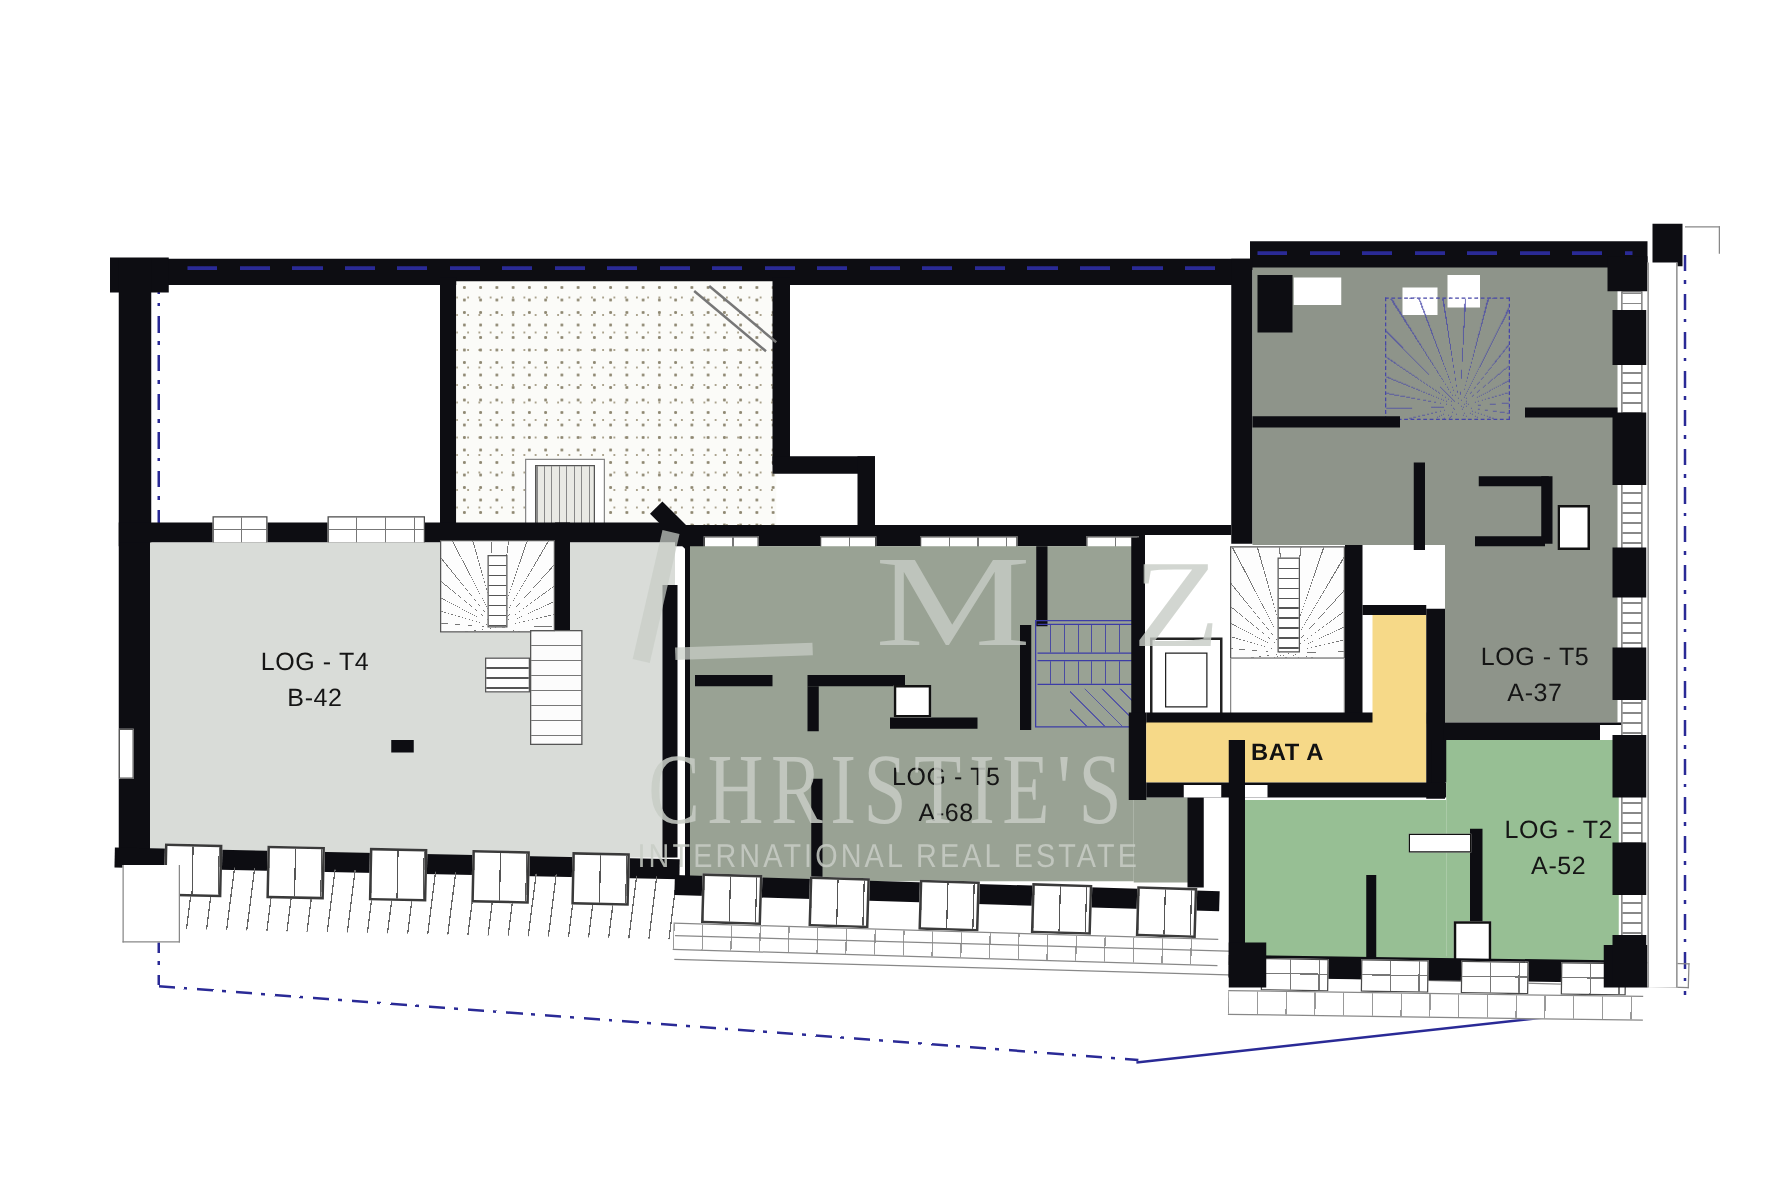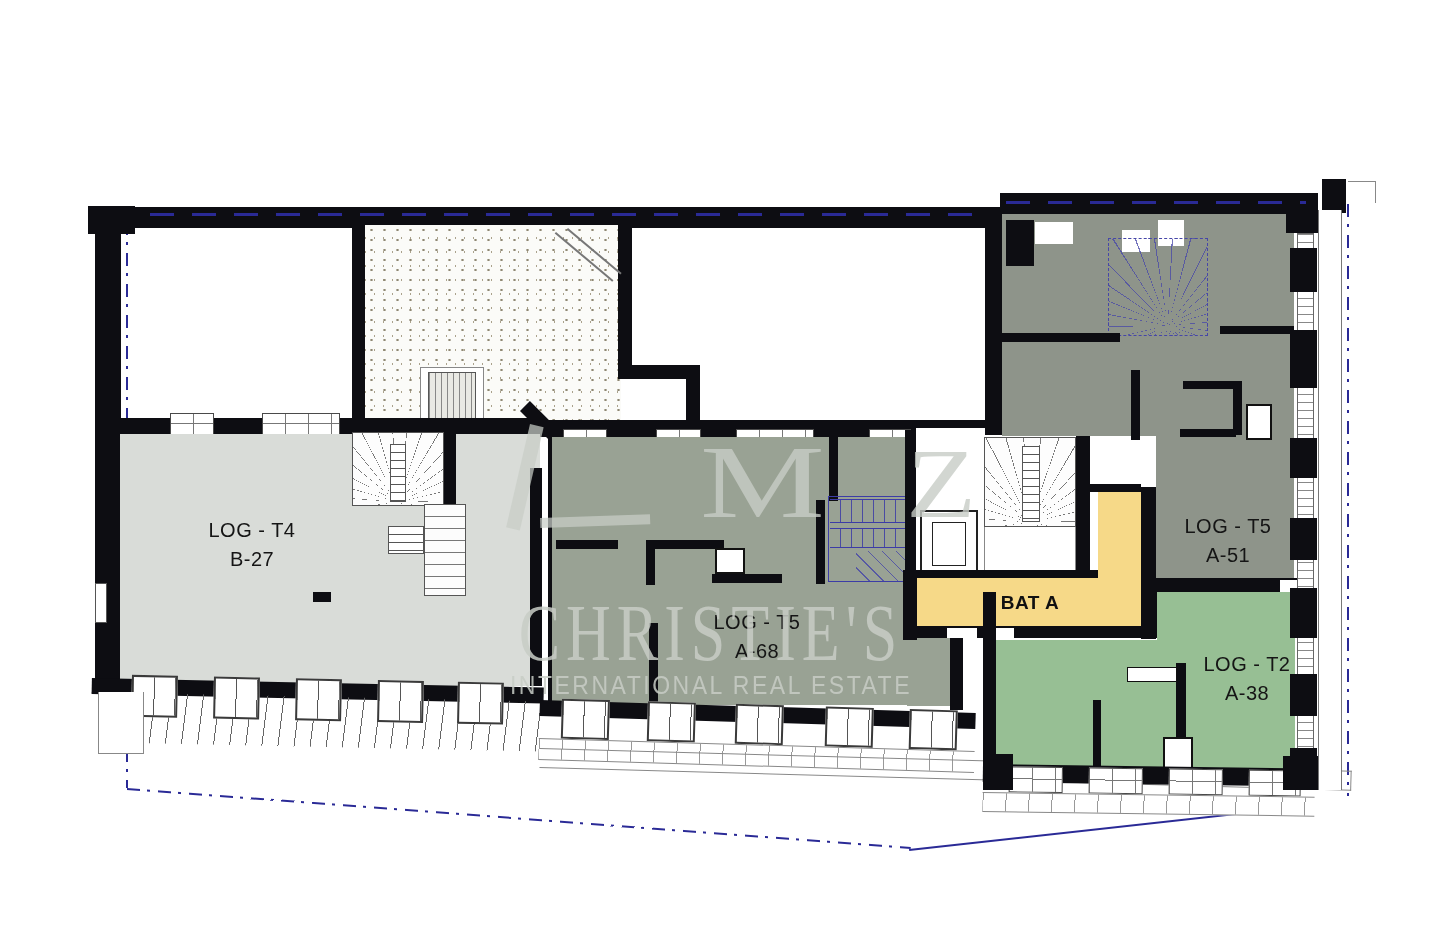--- a/index.html
+++ b/index.html
@@ -91,21 +91,21 @@
   <div class="rungs" style="left:390px;top:444px;width:16px;height:58px;"></div>
   <div class="w" style="left:444px;top:418px;width:12px;height:86px;"></div>
   <div class="stair-straight" style="left:424px;top:504px;width:42px;height:92px;"></div>
   <div class="rungs" style="left:388px;top:526px;width:36px;height:28px;"></div>
   <div class="w rot" style="left:520px;top:411px;width:14px;height:85px;transform:rotate(-45deg);"></div>
   <div class="w rot" style="left:551px;top:455px;width:12px;height:72px;transform:rotate(-45deg);"></div>
   <div class="w" style="left:530px;top:468px;width:12px;height:218px;"></div>
   <div class="w" style="left:313px;top:592px;width:18px;height:10px;"></div>
   <div class="lbl" style="left:252px;top:516px;">
     <div>LOG - T4</div>
-    <div>B-27</div>
+    <div>B-42</div>
   </div>
 
   <div class="a rot" style="left:92px;top:674px;width:452px;height:92px;transform:rotate(1.2deg);">
     <div class="w" style="left:0;top:4px;width:452px;height:16px;"></div>
     <div class="hatch" style="left:0;top:18px;width:452px;height:50px;"></div>
     <div class="dwin" style="left:40px;top:0;width:46px;height:42px;"></div>
     <div class="dwin" style="left:122px;top:0;width:46px;height:42px;"></div>
     <div class="dwin" style="left:204px;top:0;width:46px;height:42px;"></div>
     <div class="dwin" style="left:286px;top:0;width:46px;height:42px;"></div>
     <div class="dwin" style="left:366px;top:0;width:46px;height:42px;"></div>
@@ -182,36 +182,36 @@
   <div class="bluefan" style="left:1108px;top:238px;width:100px;height:98px;"></div>
   <div class="w" style="left:1002px;top:333px;width:118px;height:9px;"></div>
   <div class="w" style="left:1220px;top:326px;width:74px;height:8px;"></div>
   <div class="w" style="left:1131px;top:370px;width:9px;height:70px;"></div>
   <div class="w" style="left:1183px;top:381px;width:56px;height:8px;"></div>
   <div class="w" style="left:1233px;top:381px;width:9px;height:54px;"></div>
   <div class="w" style="left:1180px;top:429px;width:56px;height:8px;"></div>
   <div class="closet" style="left:1246px;top:404px;width:26px;height:36px;"></div>
   <div class="lbl" style="left:1228px;top:512px;">
     <div>LOG - T5</div>
-    <div>A-51</div>
+    <div>A-37</div>
   </div>
 
   <div class="w" style="left:1155px;top:578px;width:152px;height:14px;"></div>
   <div class="a" style="left:1280px;top:580px;width:22px;height:12px;background:#fff;"></div>
   <div class="w" style="left:983px;top:592px;width:13px;height:180px;"></div>
   <div class="w" style="left:1145px;top:592px;width:14px;height:34px;"></div>
   <div class="room" style="left:1157px;top:592px;width:138px;height:182px;background:var(--unit-a52,#97bf94);"></div>
   <div class="room" style="left:996px;top:640px;width:161px;height:134px;background:var(--unit-a52,#97bf94);"></div>
   <div class="w" style="left:1176px;top:663px;width:10px;height:80px;"></div>
   <div class="closet" style="left:1127px;top:667px;width:50px;height:15px;border-width:1px;"></div>
   <div class="w" style="left:1093px;top:700px;width:8px;height:72px;"></div>
   <div class="closet" style="left:1163px;top:737px;width:30px;height:34px;"></div>
   <div class="lbl" style="left:1247px;top:650px;">
     <div>LOG - T2</div>
-    <div>A-38</div>
+    <div>A-52</div>
   </div>
 
   <div class="a rot" style="left:983px;top:764px;width:332px;height:56px;transform:rotate(0.8deg);">
     <div class="w" style="left:0;top:0;width:330px;height:18px;"></div>
     <div class="win" style="left:26px;top:2px;width:54px;height:26px;"></div>
     <div class="win" style="left:106px;top:2px;width:54px;height:26px;"></div>
     <div class="win" style="left:186px;top:2px;width:54px;height:26px;"></div>
     <div class="win" style="left:266px;top:2px;width:52px;height:26px;"></div>
     <div class="squares" style="left:0;top:28px;width:332px;height:20px;"></div>
   </div>

